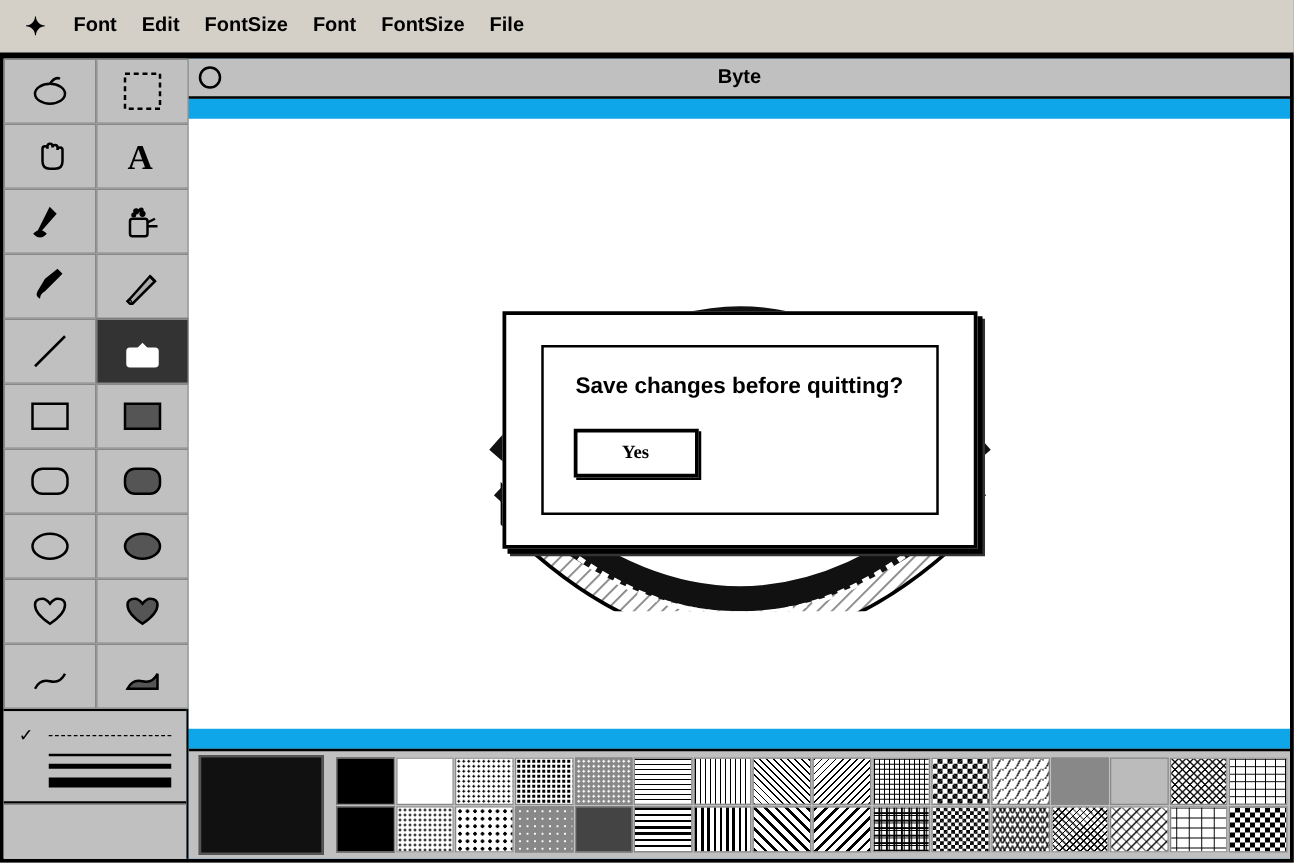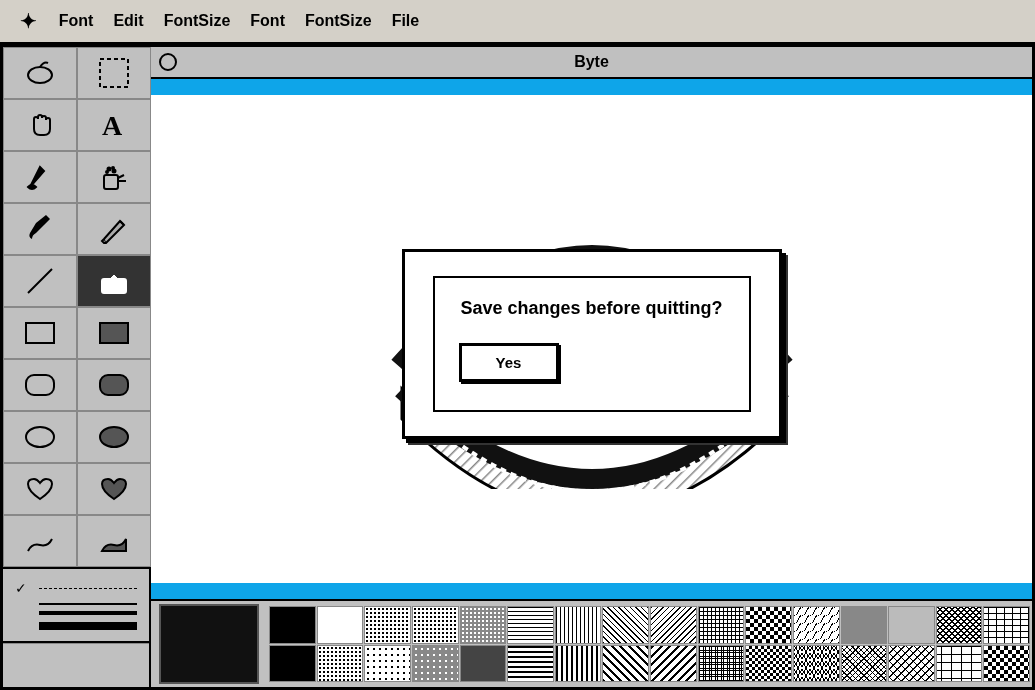--- a/index.html
+++ b/index.html
@@ -250,21 +250,21 @@
       flex-direction: row;
       gap: 16px;
     }
     .dialog-btn {
       padding: 8px 28px;
       font-size: 15px;
       font-weight: bold;
       background: #fff;
       border: 2px solid #000;
       cursor: pointer;
-      font-family: Liberation Sans, sans-serif;
+      font-family: Liberation Serif, serif;
       min-width: 100px;
       text-align: center;
     }
     .dialog-btn.default-btn {
       border: 3px solid #000;
       box-shadow: 2px 2px 0 #000;
     }
     .dialog-btn-cancel {
       margin-left: auto;
     }

